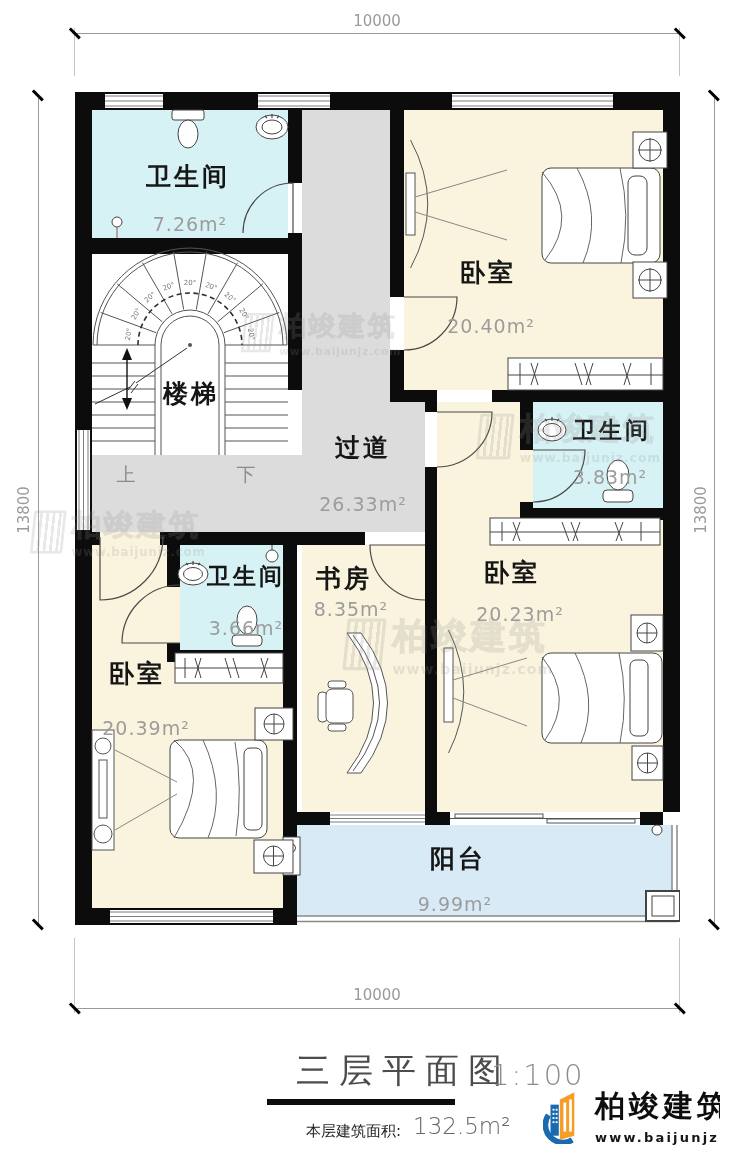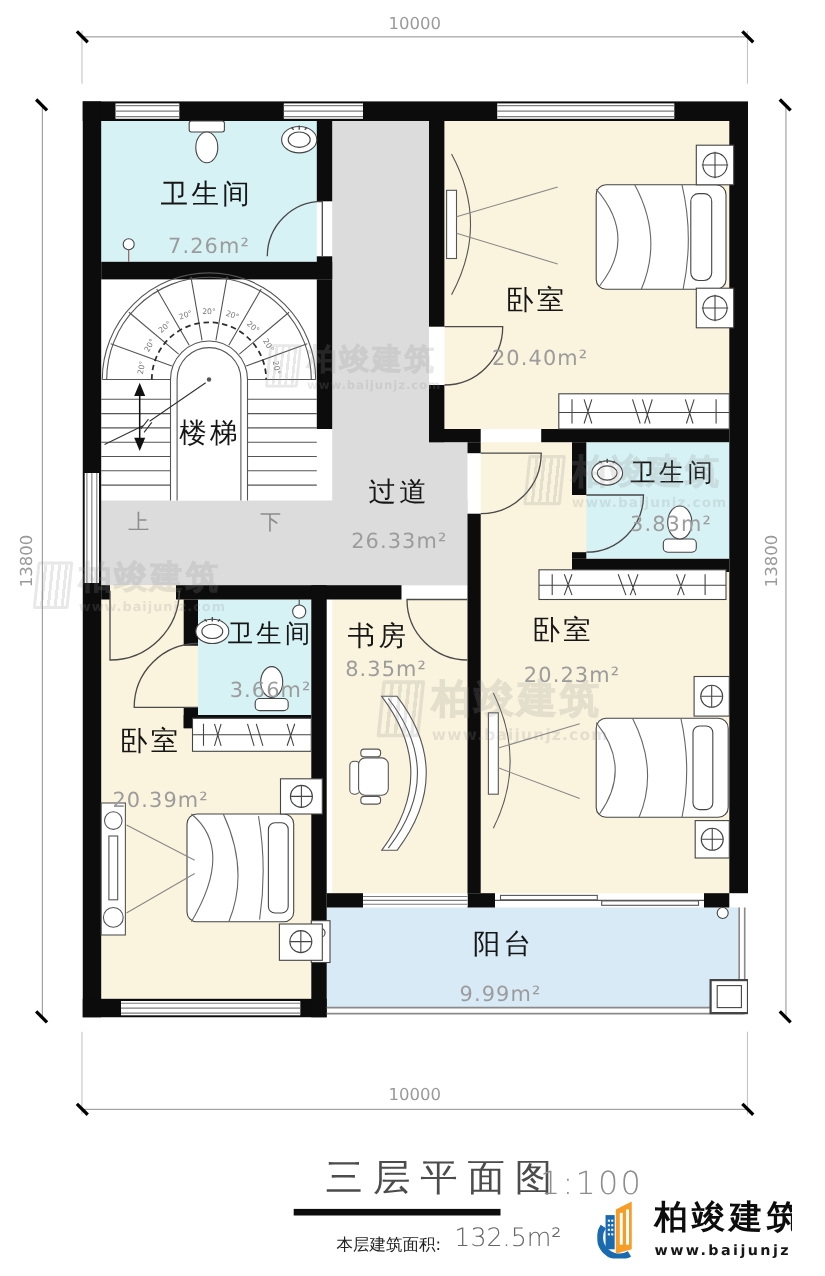--- a/index.html
+++ b/index.html
@@ -7,21 +7,21 @@
   #canvas{position:relative;width:720px;height:1160px;background:#fff;overflow:hidden;}
   
   .dimline{position:absolute;background:#9a9a9a;}
   .extline{position:absolute;background:#c4c4c4;}
   .tick{position:absolute;width:14px;height:2.5px;background:#000;transform:rotate(45deg);}
   .dimlabel{position:absolute;color:#9a9a9a;font-size:15px;background:#fff;padding:0 5px;transform:translate(-50%,0);}
   .dimlabel.vert{transform:translate(-50%,-50%) rotate(-90deg);background:transparent;}
   
   #plan{position:absolute;left:75px;top:92px;width:605px;height:833px;}
   #plan svg{position:absolute;left:0;top:0;}
-  .rname{position:absolute;transform:translate(-50%,-50%);font-size:25px;color:#161616;letter-spacing:3px;white-space:nowrap;font-weight:400;}
+  .rname{position:absolute;transform:translate(-50%,-50%);font-size:25px;color:#161616;letter-spacing:3px;white-space:nowrap;font-weight:700;}
   .rname.sm{font-size:23px;}
   .rarea{position:absolute;transform:translate(-50%,-50%);font-size:19px;color:#9c9c9c;white-space:nowrap;letter-spacing:1px;margin-top:16px;}
   .updown{position:absolute;transform:translate(-50%,-50%);font-size:19px;color:#8d8d8d;}
   
   .wm{position:absolute;display:flex;align-items:center;gap:8px;opacity:0.20;pointer-events:none;}
   .wm-icon{width:30px;height:42px;border:3.5px solid #8f8f8f;border-radius:2px;transform:skewX(-6deg);
            background:repeating-linear-gradient(90deg,transparent 0 4px,#8f8f8f 4px 7px);}
   .wm-name{font-size:33px;font-weight:700;color:#8f8f8f;letter-spacing:3px;white-space:nowrap;
            -webkit-text-stroke:1px #8f8f8f;}
   .wm-url{font-size:13px;font-weight:700;color:#8f8f8f;letter-spacing:1px;white-space:nowrap;}
@@ -273,21 +273,21 @@
     <div class="rarea" style="left:115px;top:116px">7.26m²</div>
 
     <div class="rname" style="left:413px;top:180px">卧室</div>
     <div class="rarea" style="left:416px;top:218px">20.40m²</div>
 
     <div class="rname" style="left:116px;top:301px">楼梯</div>
     <div class="updown" style="left:51px;top:383px">上</div>
     <div class="updown" style="left:171px;top:383px">下</div>
 
     <div class="rname" style="left:288px;top:355px">过道</div>
-    <div class="rarea" style="left:288px;top:384px">26.33m²</div>
+    <div class="rarea" style="left:288px;top:396px">26.33m²</div>
 
     <div class="rname sm" style="left:537px;top:338px">卫生间</div>
     <div class="rarea" style="left:535px;top:369px">3.83m²</div>
 
     <div class="rname" style="left:437px;top:480px">卧室</div>
     <div class="rarea" style="left:445px;top:506px">20.23m²</div>
 
     <div class="rname" style="left:269px;top:486px">书房</div>
     <div class="rarea" style="left:276px;top:501px">8.35m²</div>
 

